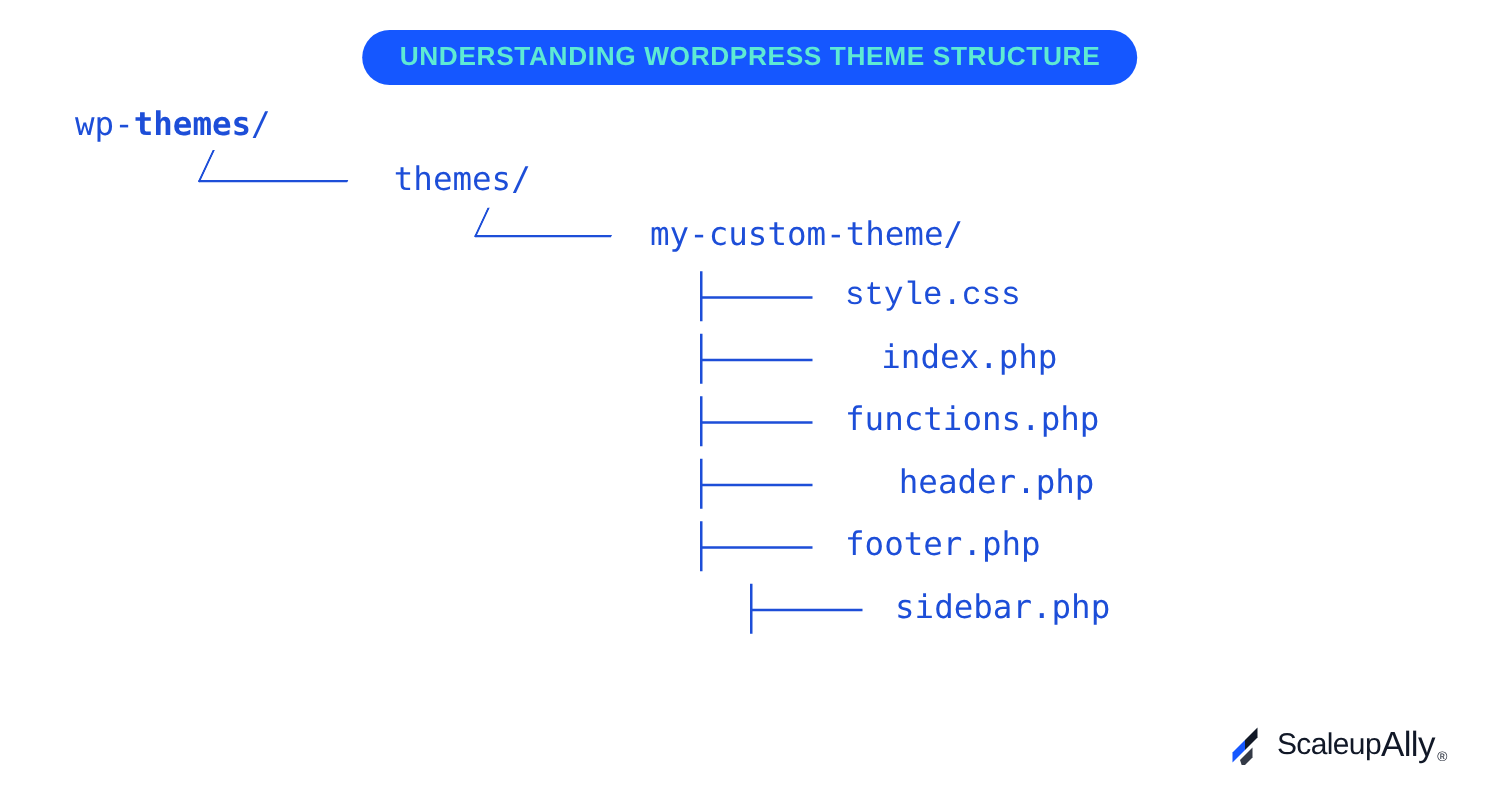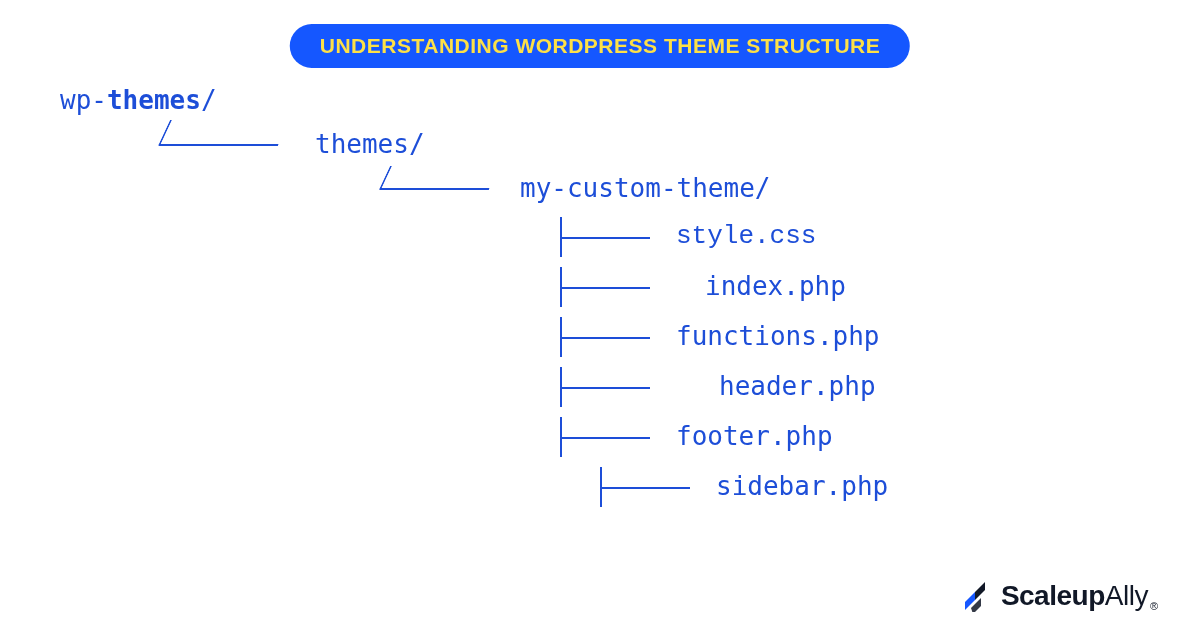--- a/index.html
+++ b/index.html
@@ -10,21 +10,21 @@
     font-family: "Menlo", "Consolas", "DejaVu Sans Mono", monospace;
     position: relative;
     overflow: hidden;
   }
   .title-pill {
     position: absolute;
     top: 24px;
     left: 50%;
     transform: translateX(-50%);
     background: #1557ff;
-    color: #fde047;
+    color: #5eead4;
     font-family: -apple-system, "Segoe UI", Arial, sans-serif;
     font-weight: 800;
     font-size: 21px;
     letter-spacing: 0.5px;
     padding: 10px 30px;
     border-radius: 999px;
     white-space: nowrap;
   }
   .tree {
     position: absolute;
@@ -72,21 +72,21 @@
   .logo {
     position: absolute;
     right: 44px;
     bottom: 18px;
     display: flex;
     align-items: center;
     font-family: -apple-system, "Segoe UI", Arial, sans-serif;
     color: #111827;
   }
   .logo svg { margin-right: 8px; }
-  .logo .brand1 { font-weight: 700; font-size: 28px; letter-spacing: -0.5px; }
+  .logo .brand1 { font-weight: 400; font-size: 24px; letter-spacing: -0.5px; }
   .logo .brand2 { font-weight: 400; font-size: 28px; letter-spacing: -0.5px; }
   .logo .reg { font-size: 11px; position: relative; top: 10px; left: 2px; }
 </style>
 </head>
 <body>
 
 <div class="title-pill">UNDERSTANDING WORDPRESS THEME STRUCTURE</div>
 
 <div class="tree">
 

